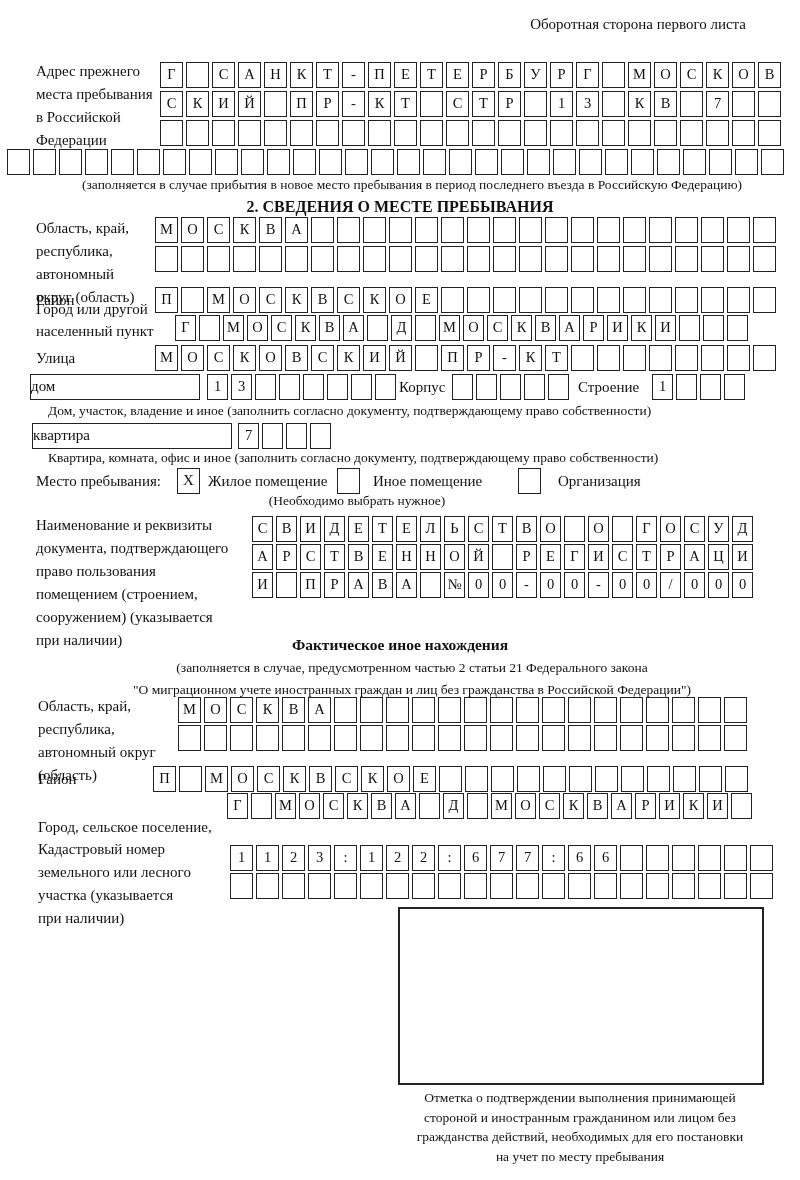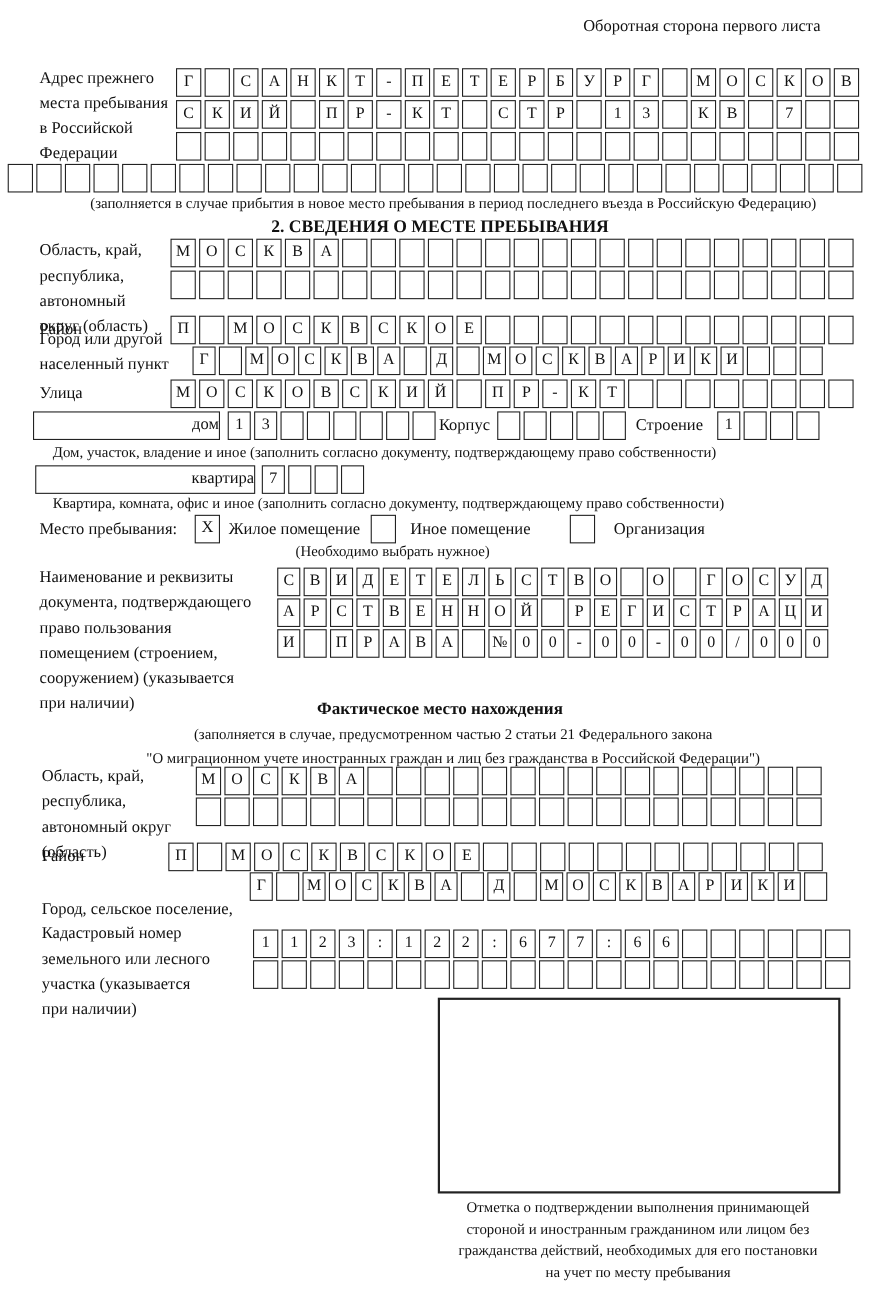--- a/index.html
+++ b/index.html
@@ -9,21 +9,21 @@
   .lbl2{position:absolute;font-size:15px;line-height:22px;}
   .row{position:absolute;display:flex;gap:3px;}
   .cbox{display:inline-block;box-sizing:border-box;flex:none;width:23px;height:26px;
         border:1.6px solid #222;font-size:14.5px;line-height:22px;text-align:center;background:#fff;}
   .narrow .cbox{width:21px;}
   .center{position:absolute;left:0;width:800px;text-align:center;}
   .note{font-size:13.5px;margin-left:12px;}
   .h1{font-weight:bold;font-size:16px;}
   .h2{font-weight:bold;font-size:15.5px;}
   .widebox{position:absolute;box-sizing:border-box;height:26px;border:1.6px solid #222;
-           text-align:right;font-size:15px;line-height:23px;background:#fff;}
+           text-align:left;font-size:15px;line-height:23px;background:#fff;}
   .inline-lbl{position:absolute;font-size:15px;line-height:26px;}
   .chk{position:absolute;width:23px;height:26px;box-sizing:border-box;border:1.6px solid #222;
        font-size:15px;line-height:23px;text-align:center;background:#fff;}
   .stamp-box{position:absolute;border:2px solid #222;background:#fff;}
   .stamp-caption{position:absolute;text-align:center;font-size:13.5px;line-height:19.5px;}
   .corner{position:absolute;font-size:15px;margin-left:16px;}
 </style>
 </head>
 <body>
 
@@ -414,21 +414,21 @@
       <span class="cbox">0</span>
       <span class="cbox">-</span>
       <span class="cbox">0</span>
       <span class="cbox">0</span>
       <span class="cbox">/</span>
       <span class="cbox">0</span>
       <span class="cbox">0</span>
       <span class="cbox">0</span>
     </div>
 
-  <div class="center h2" style="top:636px;">Фактическое место нахождения</div>
+  <div class="center h2" style="top:636px;">Фактическое иное нахождения</div>
   <div class="center note" style="top:660px;">(заполняется в случае, предусмотренном частью 2 статьи 21 Федерального закона</div>
   <div class="center note" style="top:682px;">"О миграционном учете иностранных граждан и лиц без гражданства в Российской Федерации")</div>
 
   <div class="lbl" style="left:38px;top:695px;width:145px;">
       <div>Область, край,</div>
       <div>республика,</div>
       <div>автономный округ</div>
       <div>(область)</div>
     </div>
   <div class="row" style="left:178px;top:697px;">

